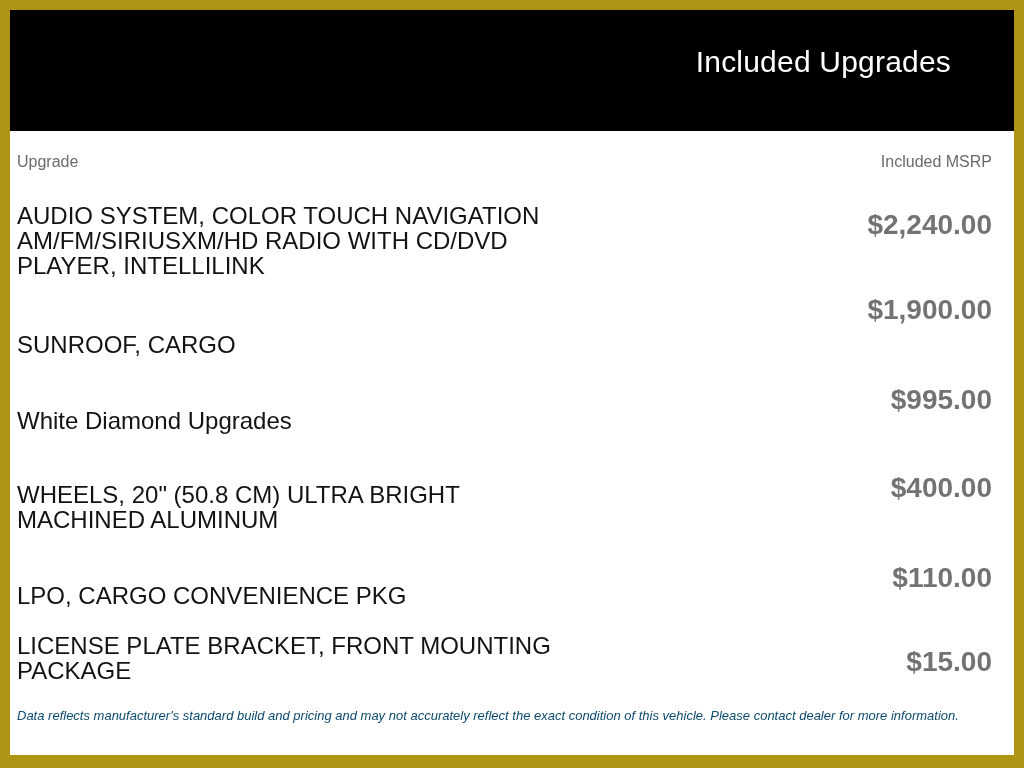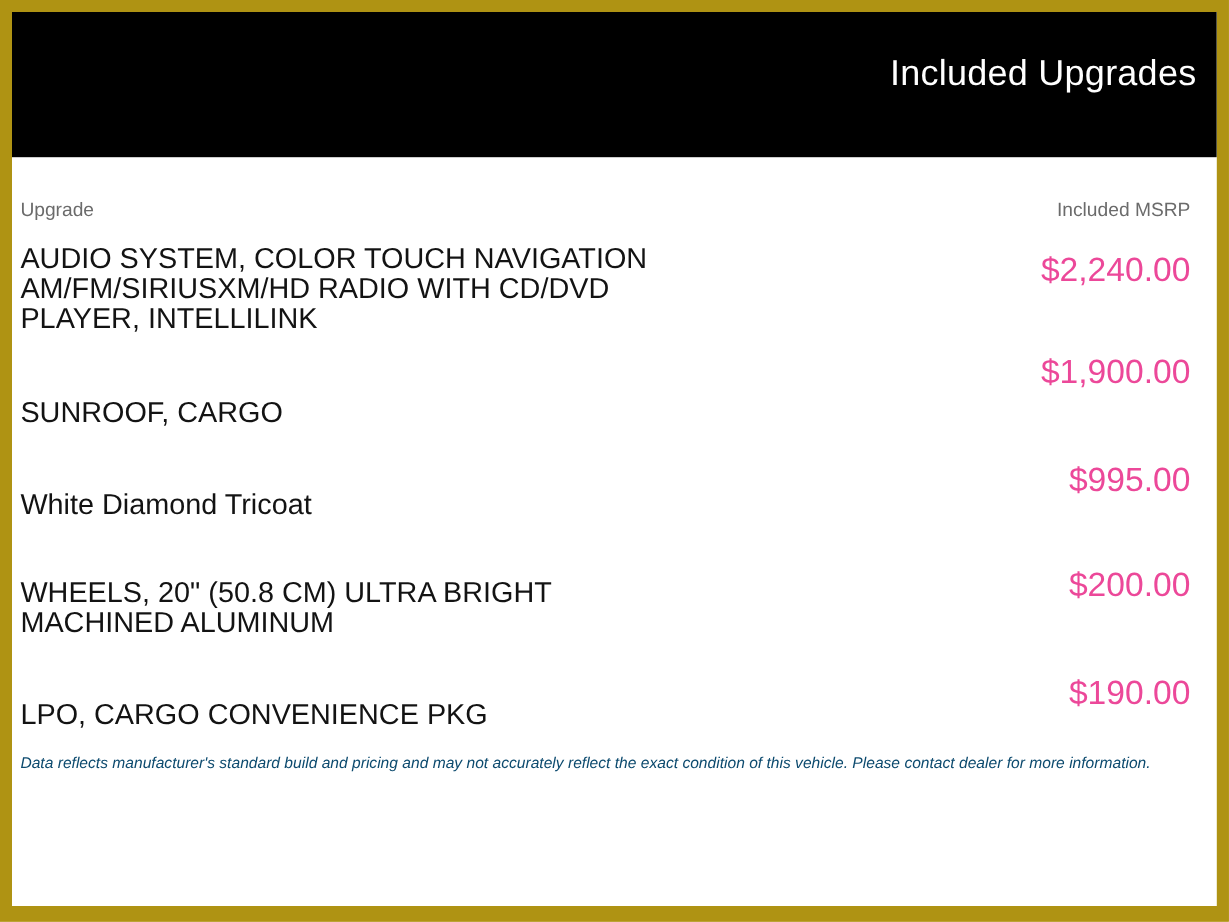--- a/index.html
+++ b/index.html
@@ -15,35 +15,35 @@
     width: 1004px; height: 745px;
     background: #ffffff;
     overflow: hidden;
   }
   .banner {
     height: 121px;
     background: #000000;
     display: flex;
     align-items: center;
     justify-content: flex-end;
-    padding-right: 17px;
+    padding-right: 63px;
   }
   .banner h1 {
     color: #ffffff;
     font-size: 30px;
     font-weight: 400;
     letter-spacing: 0.2px;
     margin-bottom: 18px;
   }
   .content {
     padding: 0 22px 0 7px;
   }
   .cols {
     height: 64px;
-    padding-top: 35px;
+    padding-top: 21px;
     display: flex;
     justify-content: space-between;
     color: #6B6B6B;
     font-size: 16px;
     line-height: 20px;
   }
   .row {
     display: flex;
     justify-content: space-between;
   }
@@ -51,22 +51,22 @@
     align-self: flex-end;
     max-width: 560px;
     font-size: 24px;
     line-height: 25px;
     color: #131313;
   }
   .row .price {
     align-self: flex-start;
     font-size: 28px;
     line-height: 33px;
-    font-weight: 400;
-    color: #ec4899;
+    font-weight: 700;
+    color: #737373;
     white-space: nowrap;
     text-align: right;
   }
   .r1 { height: 95px; } .r1 .name { margin-bottom: 12px; } .r1 .price { margin-top: 13px; }
   .r2 { height: 77px; } .r2 .name { margin-bottom: 10px; } .r2 .price { margin-top: 3px; }
   .r3 { height: 77px; } .r3 .name { margin-bottom: 11px; } .r3 .price { margin-top: 16px; }
   .r4 { height: 94px; } .r4 .name { margin-bottom: 6px; }  .r4 .price { margin-top: 27px; }
   .r5 { height: 77px; } .r5 .name { margin-bottom: 7px; text-align: center; }  .r5 .price { margin-top: 23px; }
   .r6 { height: 80px; } .r6 .name { margin-bottom: 12px; } .r6 .price { margin-top: 30px; }
   .disclaimer {
@@ -97,31 +97,35 @@
       <div class="name">AUDIO SYSTEM, COLOR TOUCH NAVIGATION AM/FM/SIRIUSXM/HD RADIO WITH CD/DVD PLAYER, INTELLILINK</div>
       <div class="price">$2,240.00</div>
     </div>
 
     <div class="row r2">
       <div class="name">SUNROOF, CARGO</div>
       <div class="price">$1,900.00</div>
     </div>
 
     <div class="row r3">
-      <div class="name">White Diamond Tricoat</div>
+      <div class="name">White Diamond Upgrades</div>
       <div class="price">$995.00</div>
     </div>
 
     <div class="row r4">
       <div class="name">WHEELS, 20" (50.8 CM) ULTRA BRIGHT MACHINED ALUMINUM</div>
-      <div class="price">$200.00</div>
+      <div class="price">$400.00</div>
     </div>
 
     <div class="row r5">
       <div class="name">LPO, CARGO CONVENIENCE PKG</div>
-      <div class="price">$190.00</div>
+      <div class="price">$110.00</div>
     </div>
 
+    <div class="row r6">
+      <div class="name">LICENSE PLATE BRACKET, FRONT MOUNTING PACKAGE</div>
+      <div class="price">$15.00</div>
+    </div>
 
     <p class="disclaimer">Data reflects manufacturer's standard build and pricing and may not accurately reflect the exact condition of this vehicle. Please contact dealer for more information.</p>
 
   </main>
 </div>
 
 </body></html>

